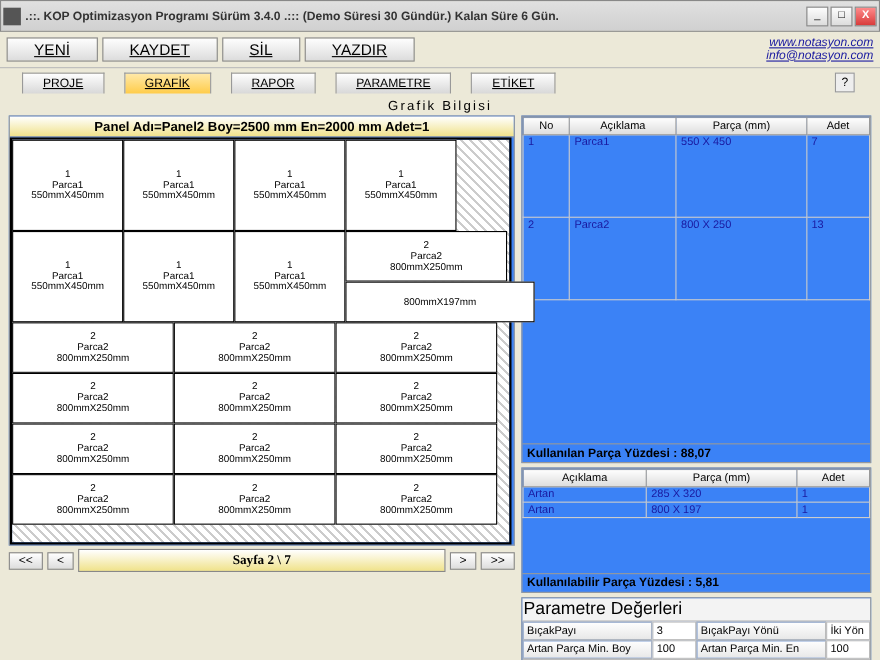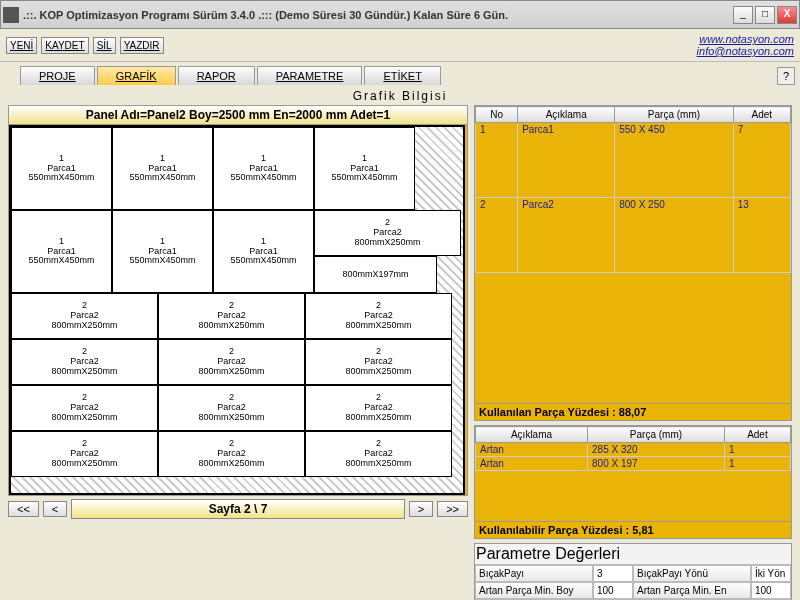--- a/index.html
+++ b/index.html
@@ -4,48 +4,48 @@
 <style>
 * { box-sizing: border-box; margin: 0; padding: 0; }
 body { font-family: "Tahoma", sans-serif; font-size: 11px; background: #ece9d8; width: 800px; height: 600px; overflow: hidden; }
 .titlebar { background: linear-gradient(#e0e0e0,#d0d0d0); border: 1px solid #888; height: 29px; display: flex; align-items: center; padding: 0 2px; }
 .titlebar .icon { width: 16px; height: 16px; background: #555; margin-right: 4px; }
 .titlebar .title { flex: 1; font-weight: bold; color: #333; font-size: 11px; white-space: nowrap; overflow: hidden; }
 .winbtns { display: flex; gap: 2px; }
 .winbtn { width: 20px; height: 18px; background: linear-gradient(#fdfdfd,#dcdcdc); border: 1px solid #888; font-size: 10px; text-align: center; line-height: 14px; cursor: pointer; }
 .winbtn.close { background: linear-gradient(#ff8b8b,#d83b3b); color: #fff; font-weight: bold; }
 .menubar { background: #ece9d8; padding: 4px 6px; display: flex; align-items: center; gap: 4px; border-bottom: 1px solid #bbb; }
-.menubtn { background: linear-gradient(#fefefe,#dcdcdc); border: 1px solid #888; padding: 2px 3px; font-size: 10px; cursor: pointer; text-decoration: underline; }
+.menubtn { background: linear-gradient(#fefefe,#dcdcdc); border: 1px solid #888; padding: 2px 24px; font-size: 14px; cursor: pointer; text-decoration: underline; }
 .menubar .contact { margin-left: auto; text-align: right; font-size: 11px; }
 .menubar .contact a { color: #1a1aa0; text-decoration: underline; display: block; font-style: italic; }
-.tabbar { padding: 4px 5px 0 20px; display: flex; gap: 2px; align-items: flex-end; }
+.tabbar { padding: 4px 23px 0 20px; display: flex; gap: 18px; align-items: flex-start; }
 .tab { background: linear-gradient(#fefefe,#d8d8d8); border: 1px solid #999; border-bottom: none; padding: 3px 18px; font-size: 11px; cursor: pointer; text-decoration: underline; }
 .tab.active { background: linear-gradient(#ffe9a8,#ffcc4a); }
 .helpbtn { margin-left: auto; width: 18px; height: 18px; border: 1px solid #999; background: #eee; font-size: 11px; text-align: center; line-height: 16px; cursor: pointer; }
 .content { padding: 2px 8px; }
 .section-title { text-align: center; font-size: 12px; letter-spacing: 2px; padding: 2px 0; }
 .cols { display: flex; gap: 6px; }
 .leftcol { flex: 0 0 460px; }
 .rightcol { flex: 1; display: flex; flex-direction: column; gap: 4px; }
-.panel { border: 1px solid #999; background: #eab308; }
+.panel { border: 1px solid #999; background: #3b82f6; }
 .panel-head { background: linear-gradient(#fff,#f0e28a); text-align: center; font-weight: bold; padding: 2px; border-bottom: 1px solid #999; font-size: 12px; }
 .cut-area { position: relative; width: 456px; height: 370px; background: repeating-linear-gradient(45deg,#ccc,#ccc 2px,#fff 2px,#fff 6px); border: 2px solid #000; }
 .piece { position: absolute; background: #fff; border: 1px solid #000; font-size: 9px; text-align: center; display: flex; flex-direction: column; justify-content: center; line-height: 1.1; }
 .piece span { display: block; }
 .tbl { width: 100%; border-collapse: collapse; font-size: 10px; }
 .tbl th { background: linear-gradient(#fefefe,#dcdcdc); border: 1px solid #999; padding: 2px 4px; font-weight: normal; }
 .tbl td { border: 1px solid #ccc; padding: 1px 4px; color: #1a1aa0; vertical-align: top; }
 .panel .foot { border-top: 1px solid #999; padding: 2px 4px; font-weight: bold; font-size: 11px; }
 .param-title { text-align: left; font-size: 16px; padding: 1px; background: #f3f3f3; border-bottom: 1px solid #bbb; }
 .param-grid { display: grid; grid-template-columns: 1fr 40px 1fr 40px; }
 .param-grid div { border: 1px solid #bbb; padding: 2px 3px; font-size: 10px; background: #fff; }
 .param-grid .lbl { background: linear-gradient(#fefefe,#e8e8e8); }
 .pager { display: flex; align-items: center; gap: 4px; margin-top: 3px; }
 .pgbtn { background: linear-gradient(#fff,#ddd); border: 1px solid #888; padding: 1px 8px; font-size: 11px; cursor: pointer; }
-.pagebox { flex: 1; text-align: center; font-weight: bold; border: 1px solid #888; background: linear-gradient(#fff,#f0e28a); padding: 2px; font-size: 12px; }
+.pagebox { flex: 1; text-align: center; font-weight: bold; border: 1px solid #888; background: linear-gradient(#fff,#f0e28a); padding: 2px; font-size: 12px; font-family: Liberation Serif, serif; }
 .table-body-fixed { height: 150px; }
 </style>
 </head>
 <body>
 
 <div class="titlebar">
   <div class="icon"></div>
   <div class="title">.::. KOP Optimizasyon Programı Sürüm 3.4.0 .::: (Demo Süresi 30 Gündür.)  Kalan Süre 6 Gün.</div>
   <div class="winbtns">
     <div class="winbtn">_</div>
@@ -114,21 +114,21 @@
             <div class="piece" style="left: 202px; top: 83px; width: 101px; height: 83px;">
               <span>1</span>
               <span>Parca1</span>
               <span>550mmX450mm</span>
             </div>
             <div class="piece" style="left: 303px; top: 83px; width: 147px; height: 46px;">
               <span>2</span>
               <span>Parca2</span>
               <span>800mmX250mm</span>
             </div>
-            <div class="piece" style="left: 303px; top: 129px; width: 123px; height: 37px;">
+            <div class="piece" style="left: 303px; top: 129px; width: 172px; height: 37px;">
               <span></span>
               <span></span>
               <span>800mmX197mm</span>
             </div>
             <div class="piece" style="left: 0px; top: 166px; width: 147px; height: 46px;">
               <span>2</span>
               <span>Parca2</span>
               <span>800mmX250mm</span>
             </div>
             <div class="piece" style="left: 147px; top: 166px; width: 147px; height: 46px;">

